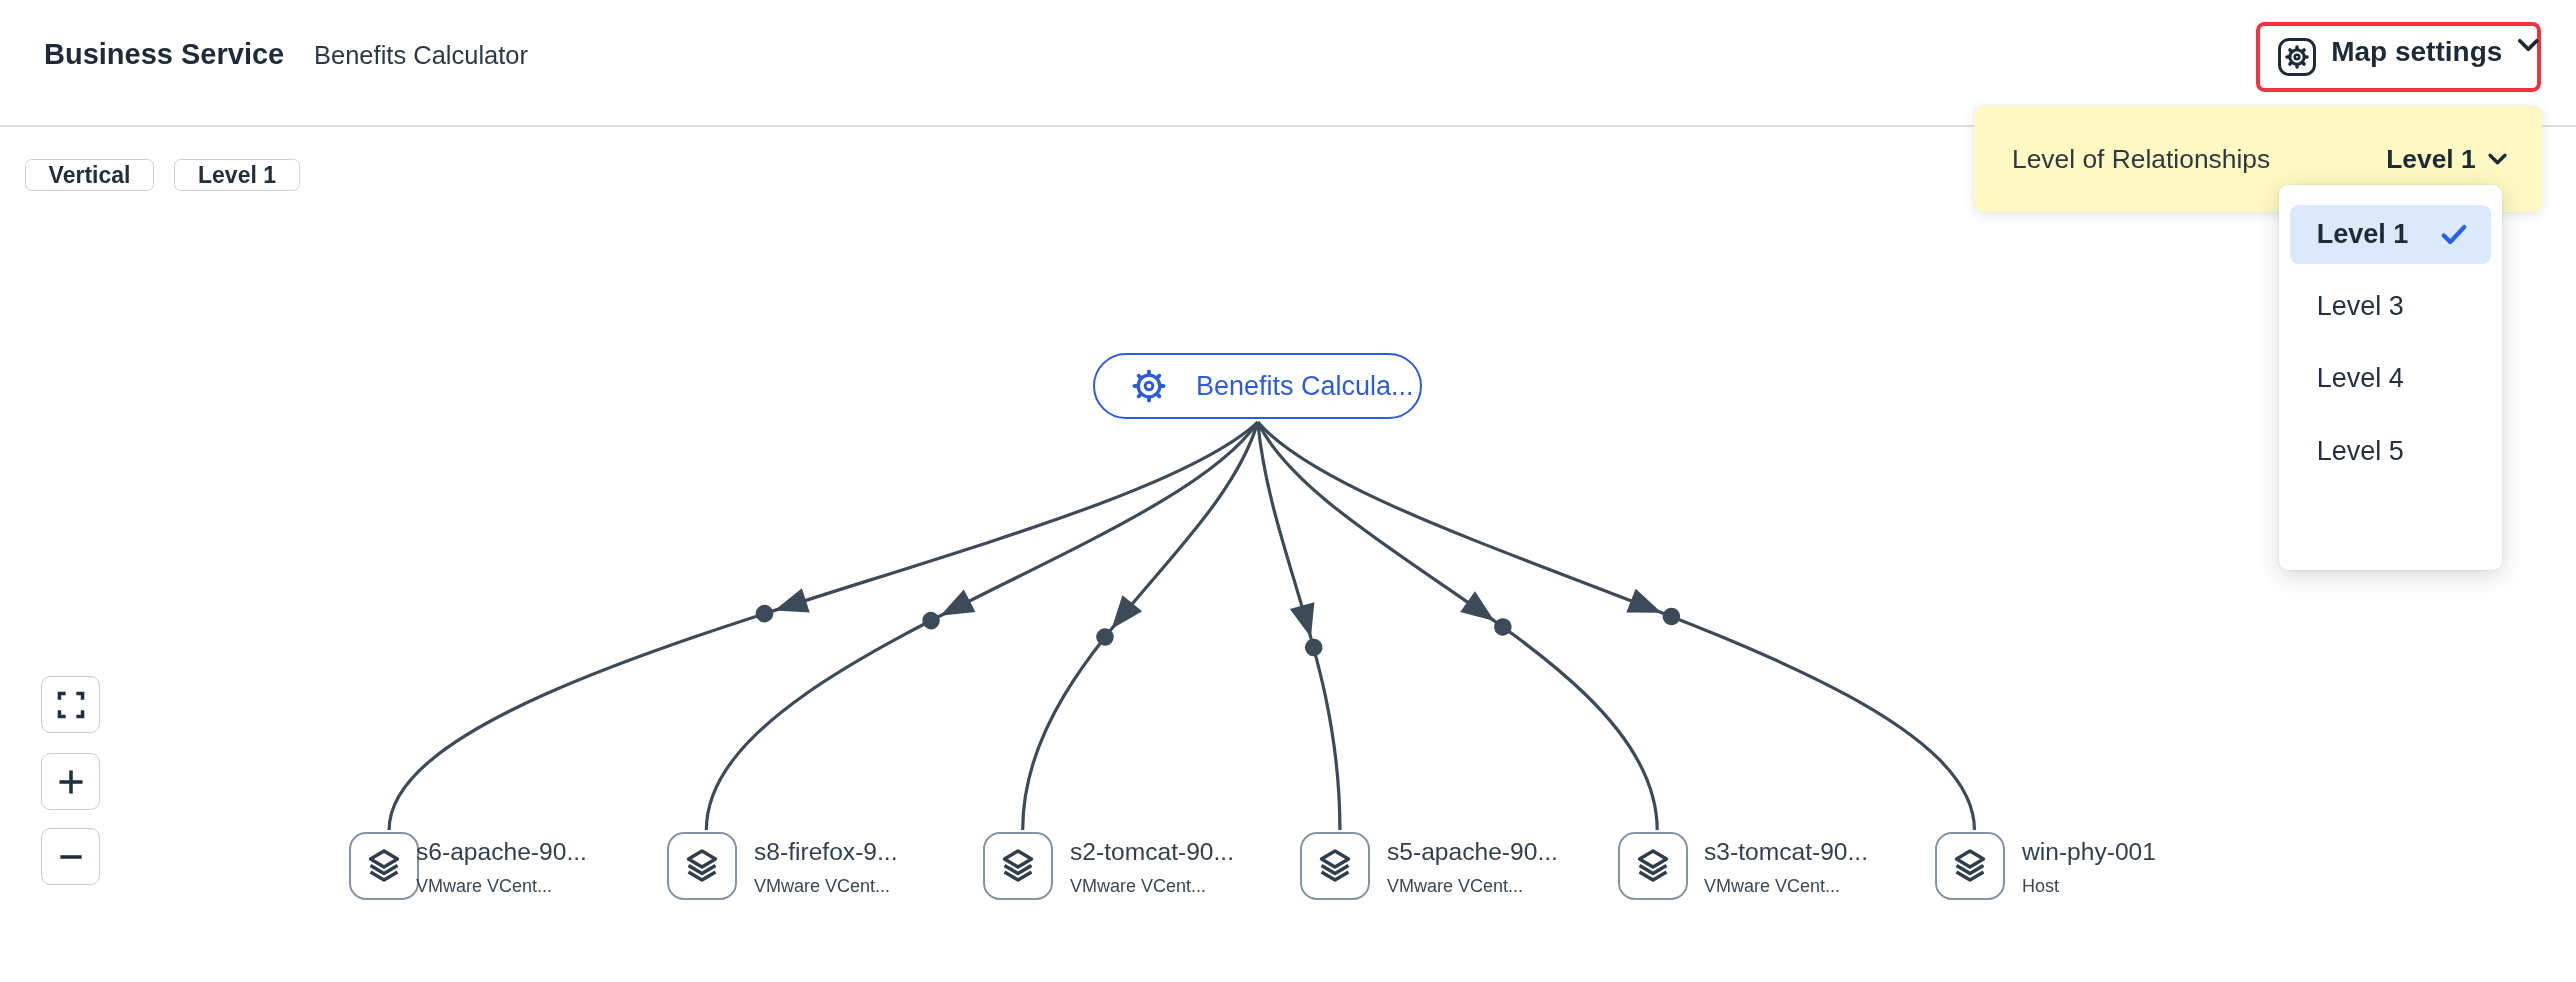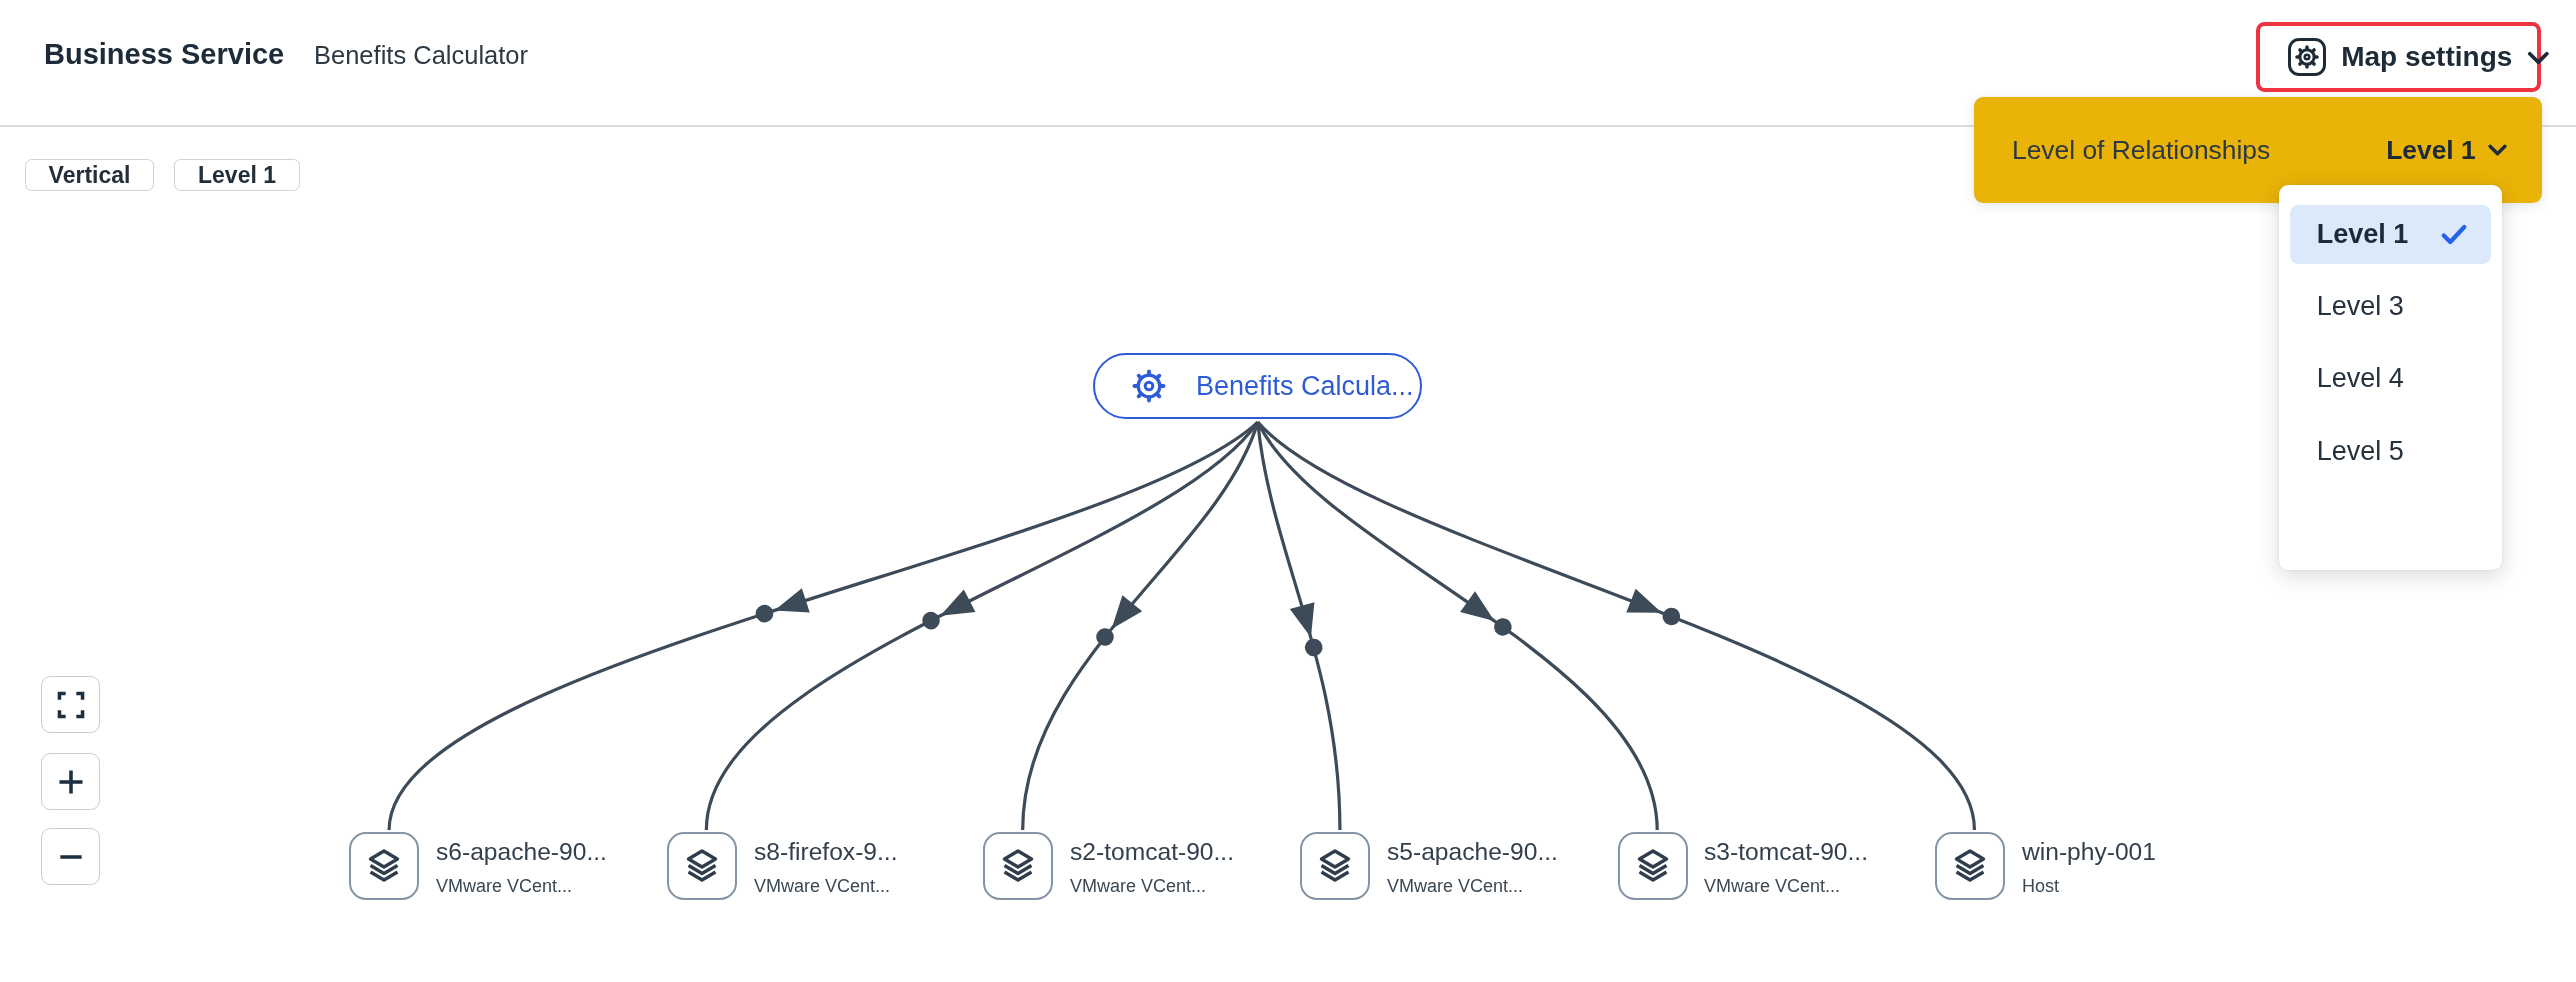--- a/index.html
+++ b/index.html
@@ -11,24 +11,24 @@
   #header-divider{left:0;top:125px;width:2576px;height:1.9px;background:#d9dde2;z-index:1;}
   
   .badge{top:159px;height:32px;background:#fff;border:1.9px solid #ccd4db;border-radius:6.6px;
     display:flex;align-items:center;justify-content:center;font-size:23px;font-weight:700;
     color:#232f3b;padding:0 23px;box-sizing:border-box;z-index:2;}
   #badge-orientation{left:24.6px;}
   #badge-level{left:174px;}
   
   #map-settings-annotation{left:2256px;top:22px;width:285px;height:70px;border:4.7px solid #ee3340;
     border-radius:8.5px;box-sizing:border-box;background:#fff;z-index:6;display:flex;align-items:center;}
-  #map-settings-button{display:flex;align-items:center;gap:13.2px;padding-left:26px;cursor:pointer;width:100%;}
+  #map-settings-button{display:flex;gap:13.2px;padding-left:16px;cursor:pointer;width:100%;}
   #map-settings-label{font-size:28px;font-weight:700;color:#1d2b38;white-space:nowrap;}
   
-  #settings-panel{left:1974px;top:97px;width:568px;height:106px;background:#eab308;border-radius:9.4px;
+  #settings-panel{left:1974px;top:106px;width:568px;height:106px;background:#fef9c3;border-radius:9.4px;
     box-shadow:0 2.8px 11.3px rgba(20,30,40,.10), 0 0 1.9px rgba(20,30,40,.08);z-index:5;
     display:flex;align-items:center;justify-content:space-between;box-sizing:border-box;
     padding:0 34px 0 38px;}
   #settings-panel-label{font-size:26.4px;color:#2c3944;font-weight:400;}
   #level-select{display:flex;align-items:center;gap:11.3px;cursor:pointer;}
   #level-select-value{font-size:26.4px;font-weight:700;color:#1d2b38;}
   
   #level-menu{left:2279px;top:185px;width:223px;height:385px;background:#fff;border-radius:9.4px;
     box-shadow:0 5.7px 21px rgba(20,30,40,.16), 0 0 2.8px rgba(20,30,40,.10);z-index:7;
     box-sizing:border-box;padding:20px 11.3px;display:flex;flex-direction:column;gap:13.2px;}
@@ -208,21 +208,21 @@
   <div>
     <div class="ci-box" style="left: 349px;">
       <span>
         <svg width="40" height="40" viewBox="0 0 40 40" fill="none" stroke="#2f3d4c" stroke-width="3.4" stroke-linejoin="round">
           <path d="M20 5 L33.5 13 L20 21 L6.5 13 Z"></path>
           <path d="M6.5 19.5 L20 27.5 L33.5 19.5"></path>
           <path d="M6.5 26 L20 34 L33.5 26"></path>
         </svg>
       </span>
     </div>
-    <div class="ci-labels" style="left: 436px;">
+    <div class="ci-labels" style="left: 416px;">
       <div class="ci-title">s6-apache-90...</div>
       <div class="ci-subtitle">VMware VCent...</div>
     </div>
   </div>
 
   <div>
     <div class="ci-box" style="left: 667px;">
       <span>
         <svg width="40" height="40" viewBox="0 0 40 40" fill="none" stroke="#2f3d4c" stroke-width="3.4" stroke-linejoin="round">
           <path d="M20 5 L33.5 13 L20 21 L6.5 13 Z"></path>

